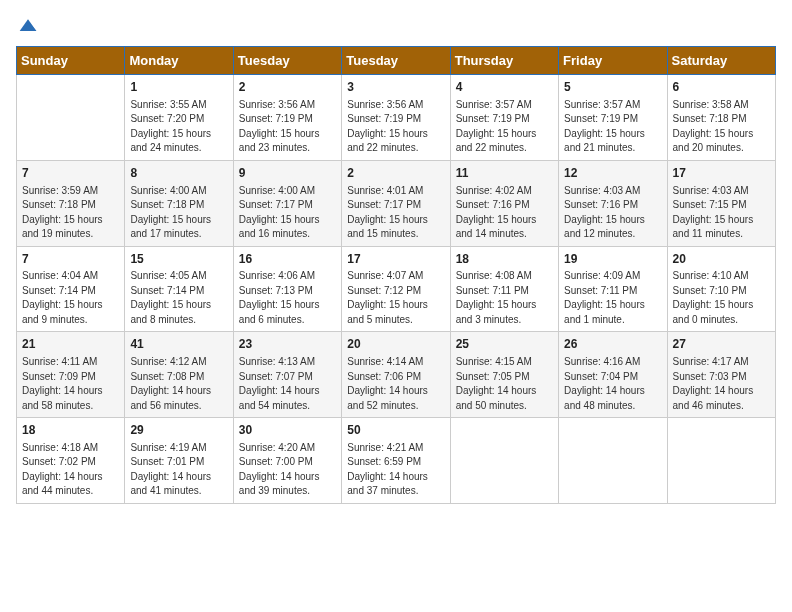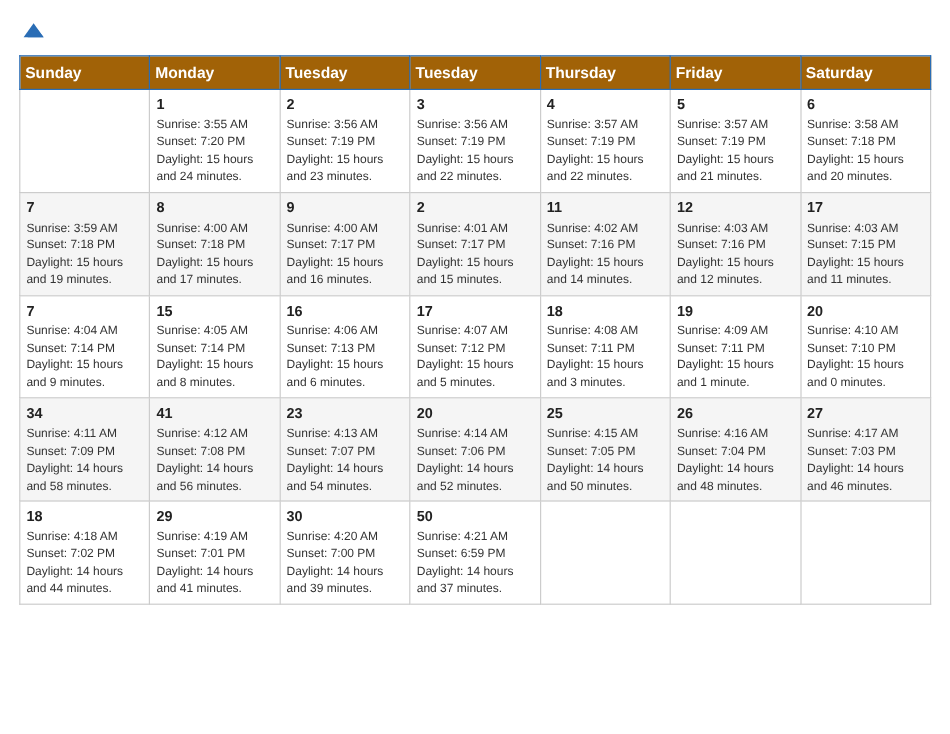--- a/index.html
+++ b/index.html
@@ -213,21 +213,21 @@
           <span class="day-number">19</span>
           <div class="day-info">Sunrise: 4:09 AM<br>Sunset: 7:11 PM<br>Daylight: 15 hours and 1 minute.</div>
         </td>
         <td>
           <span class="day-number">20</span>
           <div class="day-info">Sunrise: 4:10 AM<br>Sunset: 7:10 PM<br>Daylight: 15 hours and 0 minutes.</div>
         </td>
       </tr>
       <tr>
         <td>
-          <span class="day-number">34</span>
+          <span class="day-number">21</span>
           <div class="day-info">Sunrise: 4:11 AM<br>Sunset: 7:09 PM<br>Daylight: 14 hours and 58 minutes.</div>
         </td>
         <td>
           <span class="day-number">41</span>
           <div class="day-info">Sunrise: 4:12 AM<br>Sunset: 7:08 PM<br>Daylight: 14 hours and 56 minutes.</div>
         </td>
         <td>
           <span class="day-number">23</span>
           <div class="day-info">Sunrise: 4:13 AM<br>Sunset: 7:07 PM<br>Daylight: 14 hours and 54 minutes.</div>
         </td>

